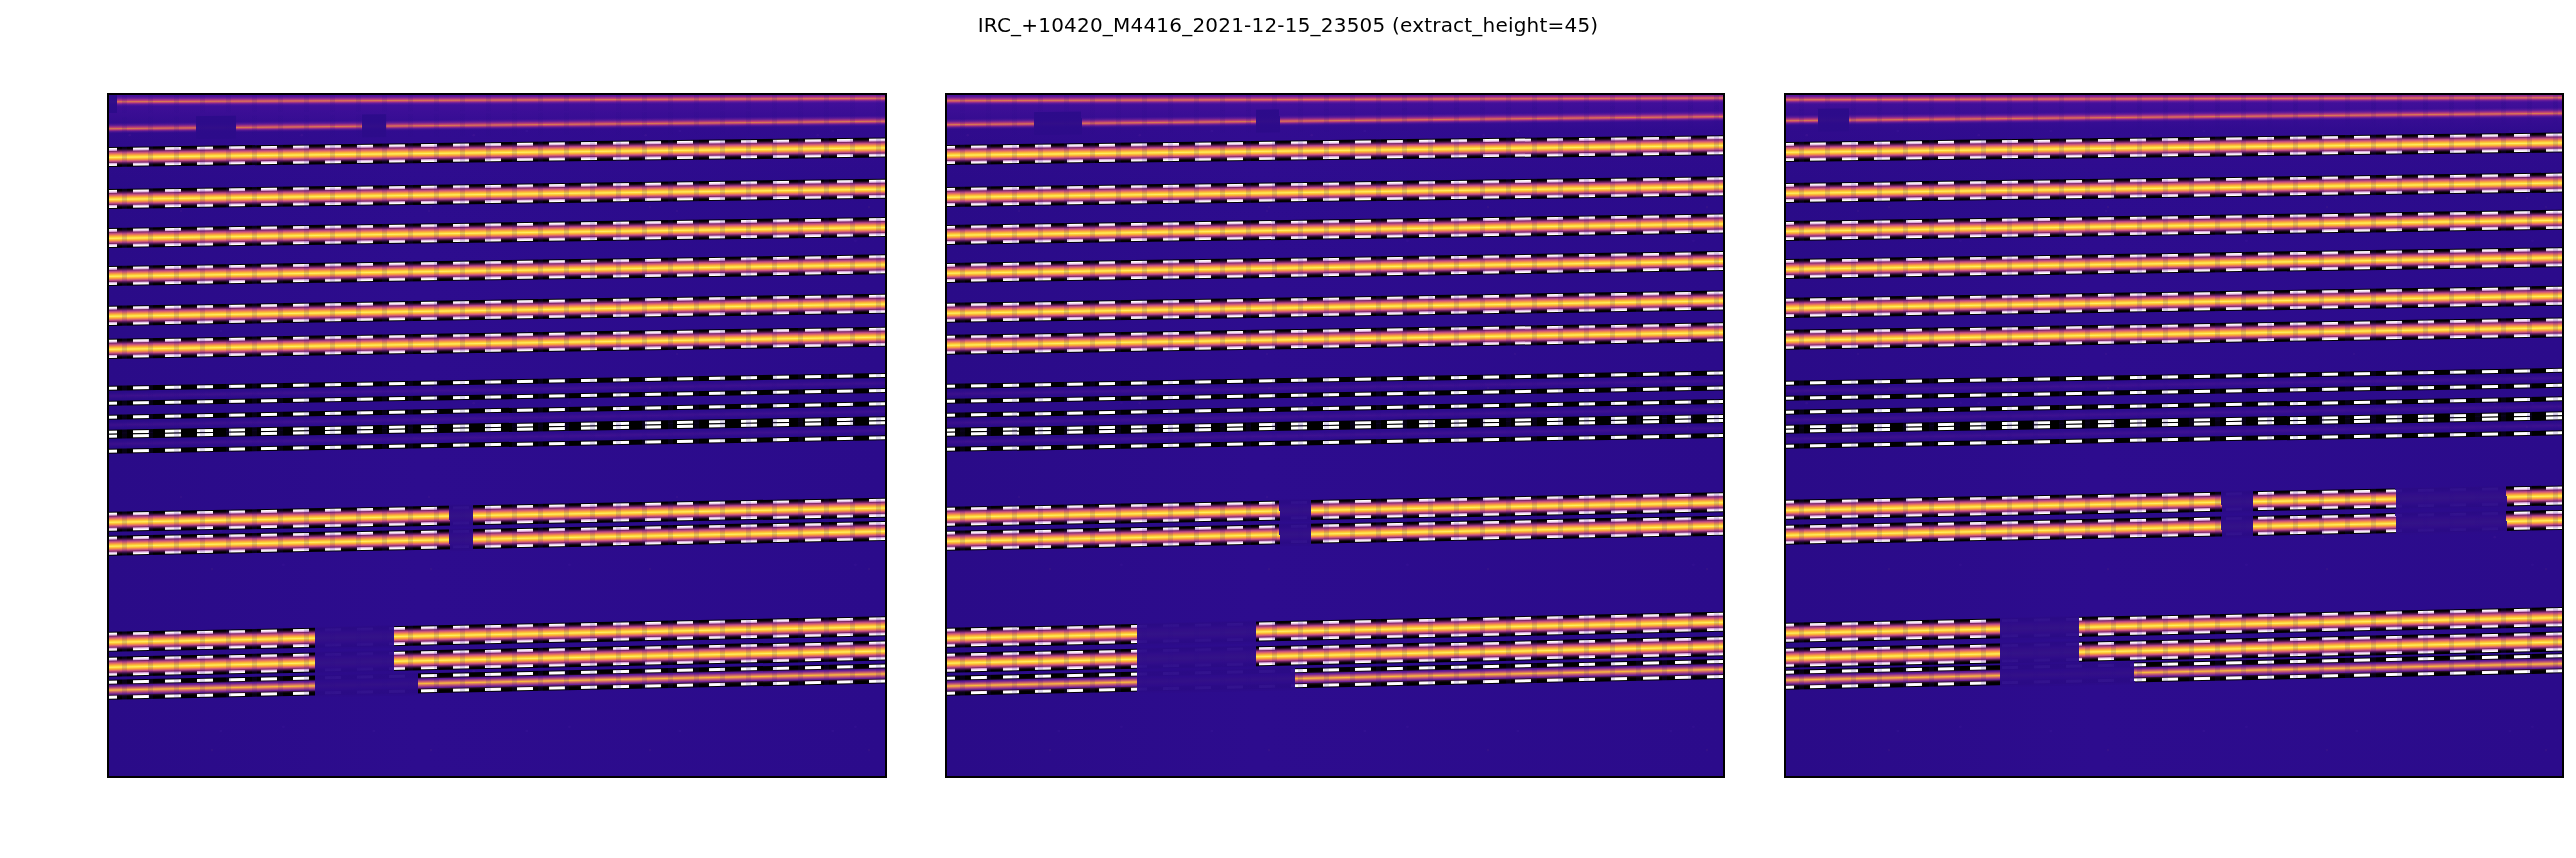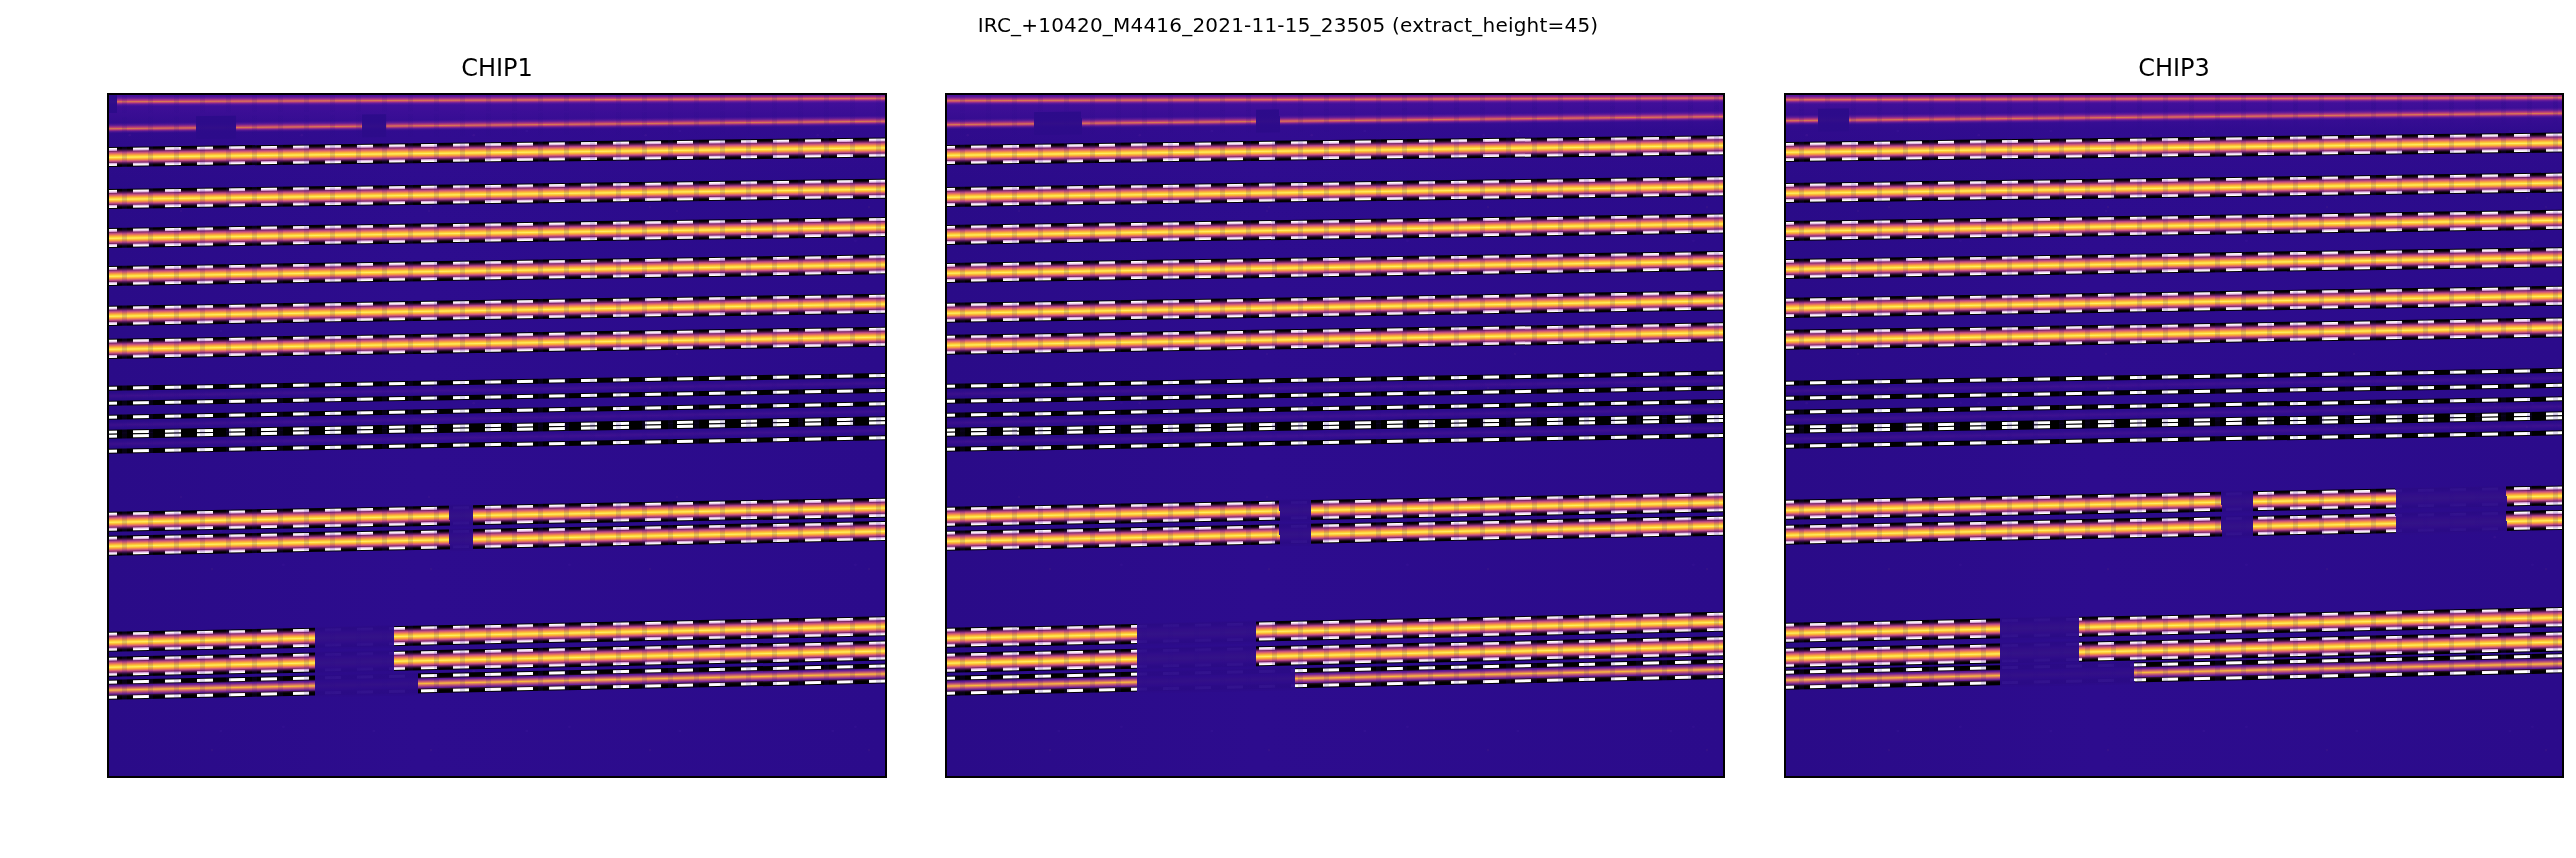--- a/index.html
+++ b/index.html
@@ -106,25 +106,24 @@
   .ytick{position:absolute;right:100%;height:0;}
   .ytick .tmark{position:absolute;right:0;top:-1px;width:6.7px;height:2.1px;background:#000;}
   .xtick{position:absolute;top:100%;width:0;}
   .xtick .tmark{position:absolute;left:-1px;top:0;width:2.1px;height:6.7px;background:#000;}
 </style>
 </head>
 <body>
 
 <div class="figure">
 
-  <div class="suptitle">IRC_+10420_M4416_2021-11-15_23505  (extract_height=45)</div>
+  <div class="suptitle">IRC_+10420_M4416_2021-12-15_23505  (extract_height=45)</div>
 
   <div id="panels-root">
       <div class="panel" style="left: 107px; width: 780px;">
-        <div class="panel-title">CHIP1</div>
         <div class="axes">
           <div class="detector">
             <div class="chip-bg"></div>
             <div class="grain"></div>
             <div class="order" style="top: 6px; transform: rotate(-0.25deg);">
               <div class="trace lvl-faint" style="top: -11.4px; height: 23px;">
                 <div class="glow"></div>
                 <div class="mod" style="background: repeating-linear-gradient(90deg, rgba(44, 11, 138, 0) 0px, rgba(44, 11, 138, 0) 21px, rgba(44, 11, 138, 0.14) 21px, rgba(44, 11, 138, 0.14) 26px), linear-gradient(90deg, rgba(44, 11, 138, 0) 0px, rgba(44, 11, 138, 0) 0%, rgba(44, 11, 138, 0.97) 0%, rgba(44, 11, 138, 0.97) 2%, rgba(44, 11, 138, 0) 2%, rgba(44, 11, 138, 0) 100%);"></div>
               </div>
             </div>
@@ -647,21 +646,20 @@
           </div>
           <div class="xtick" style="left: 667px;">
             <div class="tmark"></div>
           </div>
           <div class="xtick" style="left: 762px;">
             <div class="tmark"></div>
           </div>
         </div>
       </div>
       <div class="panel" style="left: 1784px; width: 780px;">
-        <div class="panel-title">CHIP3</div>
         <div class="axes">
           <div class="detector">
             <div class="chip-bg"></div>
             <div class="grain"></div>
             <div class="order" style="top: 4px; transform: rotate(-0.15deg);">
               <div class="trace lvl-faint" style="top: -11.4px; height: 23px;">
                 <div class="glow"></div>
                 <div class="mod" style="background: repeating-linear-gradient(90deg, rgba(44, 11, 138, 0) 0px, rgba(44, 11, 138, 0) 21px, rgba(44, 11, 138, 0.14) 21px, rgba(44, 11, 138, 0.14) 26px);"></div>
               </div>
             </div>

